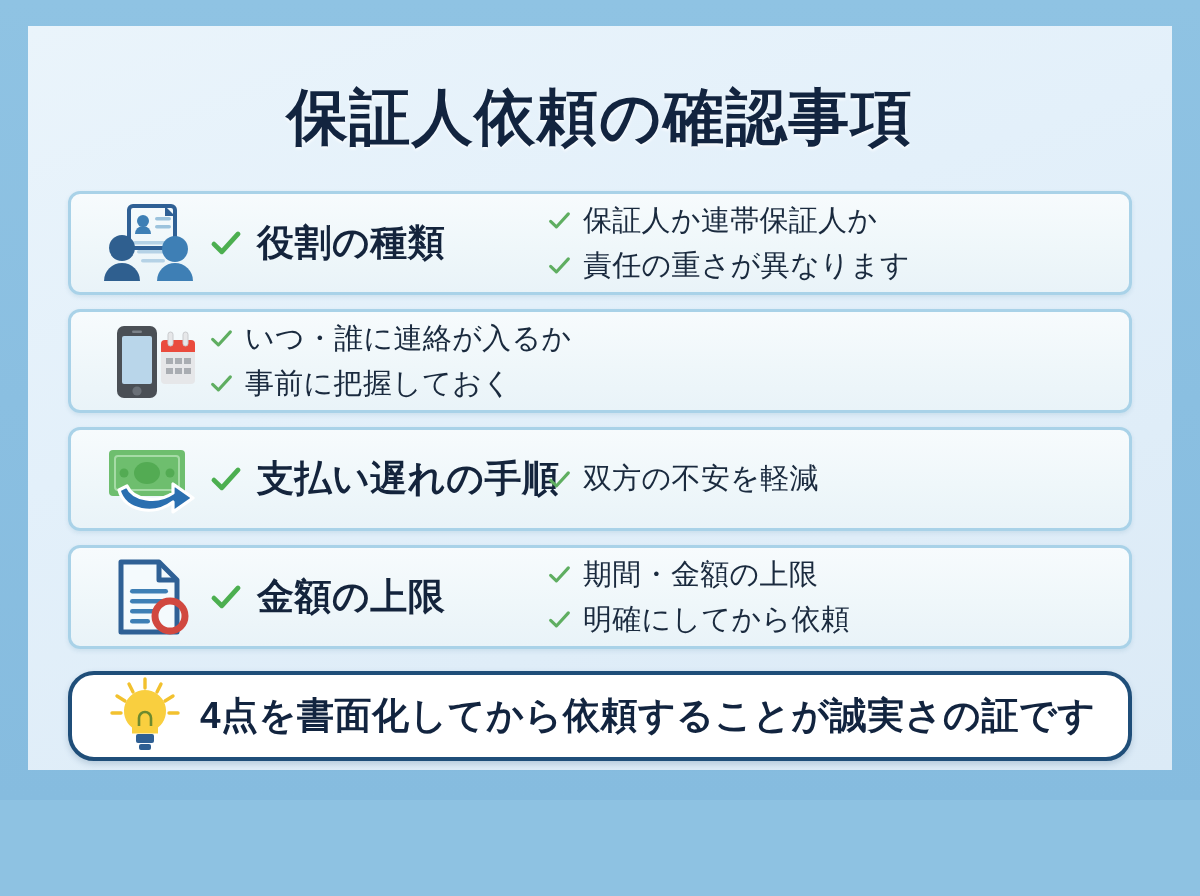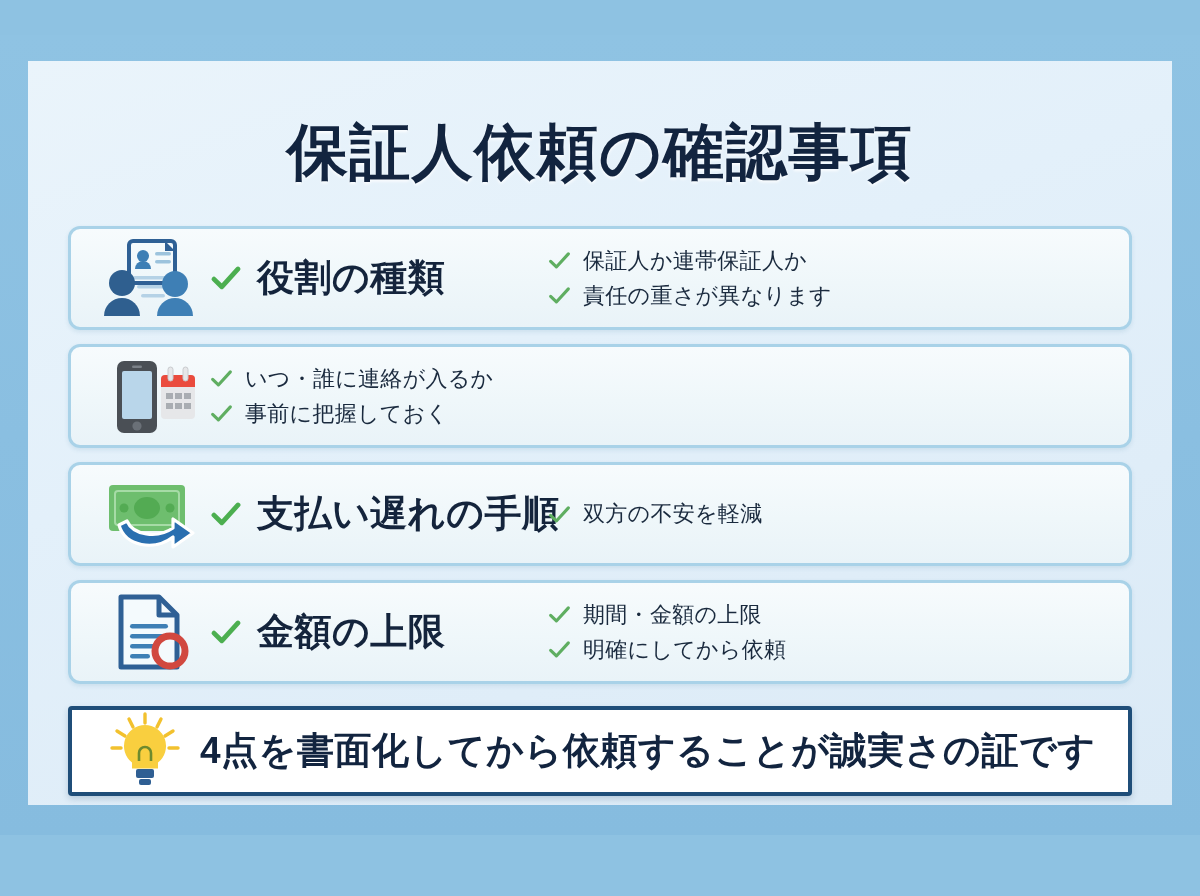--- a/index.html
+++ b/index.html
@@ -15,21 +15,20 @@
   }
 
   
   .poster {
     position: relative;
     width: 1200px;
     height: 800px;
     box-sizing: border-box;
     background: linear-gradient(180deg, #8fc3e3 0%, #8abfe1 50%, #86bcdf 100%);
     padding: 26px 28px 30px 28px;
-    margin-top: 35px;
   }
   .canvas {
     position: relative;
     width: 100%;
     height: 100%;
     box-sizing: border-box;
     background: linear-gradient(160deg, #eaf4fb 0%, #e3f0fa 40%, #dbeaf6 100%);
     padding: 6px 40px 18px 40px;
     display: flex;
     flex-direction: column;
@@ -105,32 +104,32 @@
     gap: 5px;
     padding-left: 8px;
   }
   .detail-line {
     display: flex;
     align-items: center;
     gap: 11px;
   }
   .detail-text {
     color: #1a2a3e;
-    font-size: 22px;
+    font-size: 29px;
     letter-spacing: 0.3px;
     white-space: nowrap;
   }
 
   
   .footer {
     margin-top: 22px;
     box-sizing: border-box;
     height: 104px;
     border: 4px solid #1f4e79;
-    border-radius: 4px;
+    border-radius: 26px;
     background: #ffffff;
     box-shadow: 0 3px 6px rgba(40,80,120,0.22);
     display: flex;
     align-items: center;
     padding: 0 30px 0 34px;
   }
   .footer-icon {
     width: 78px;
     min-width: 78px;
     height: 82px;

